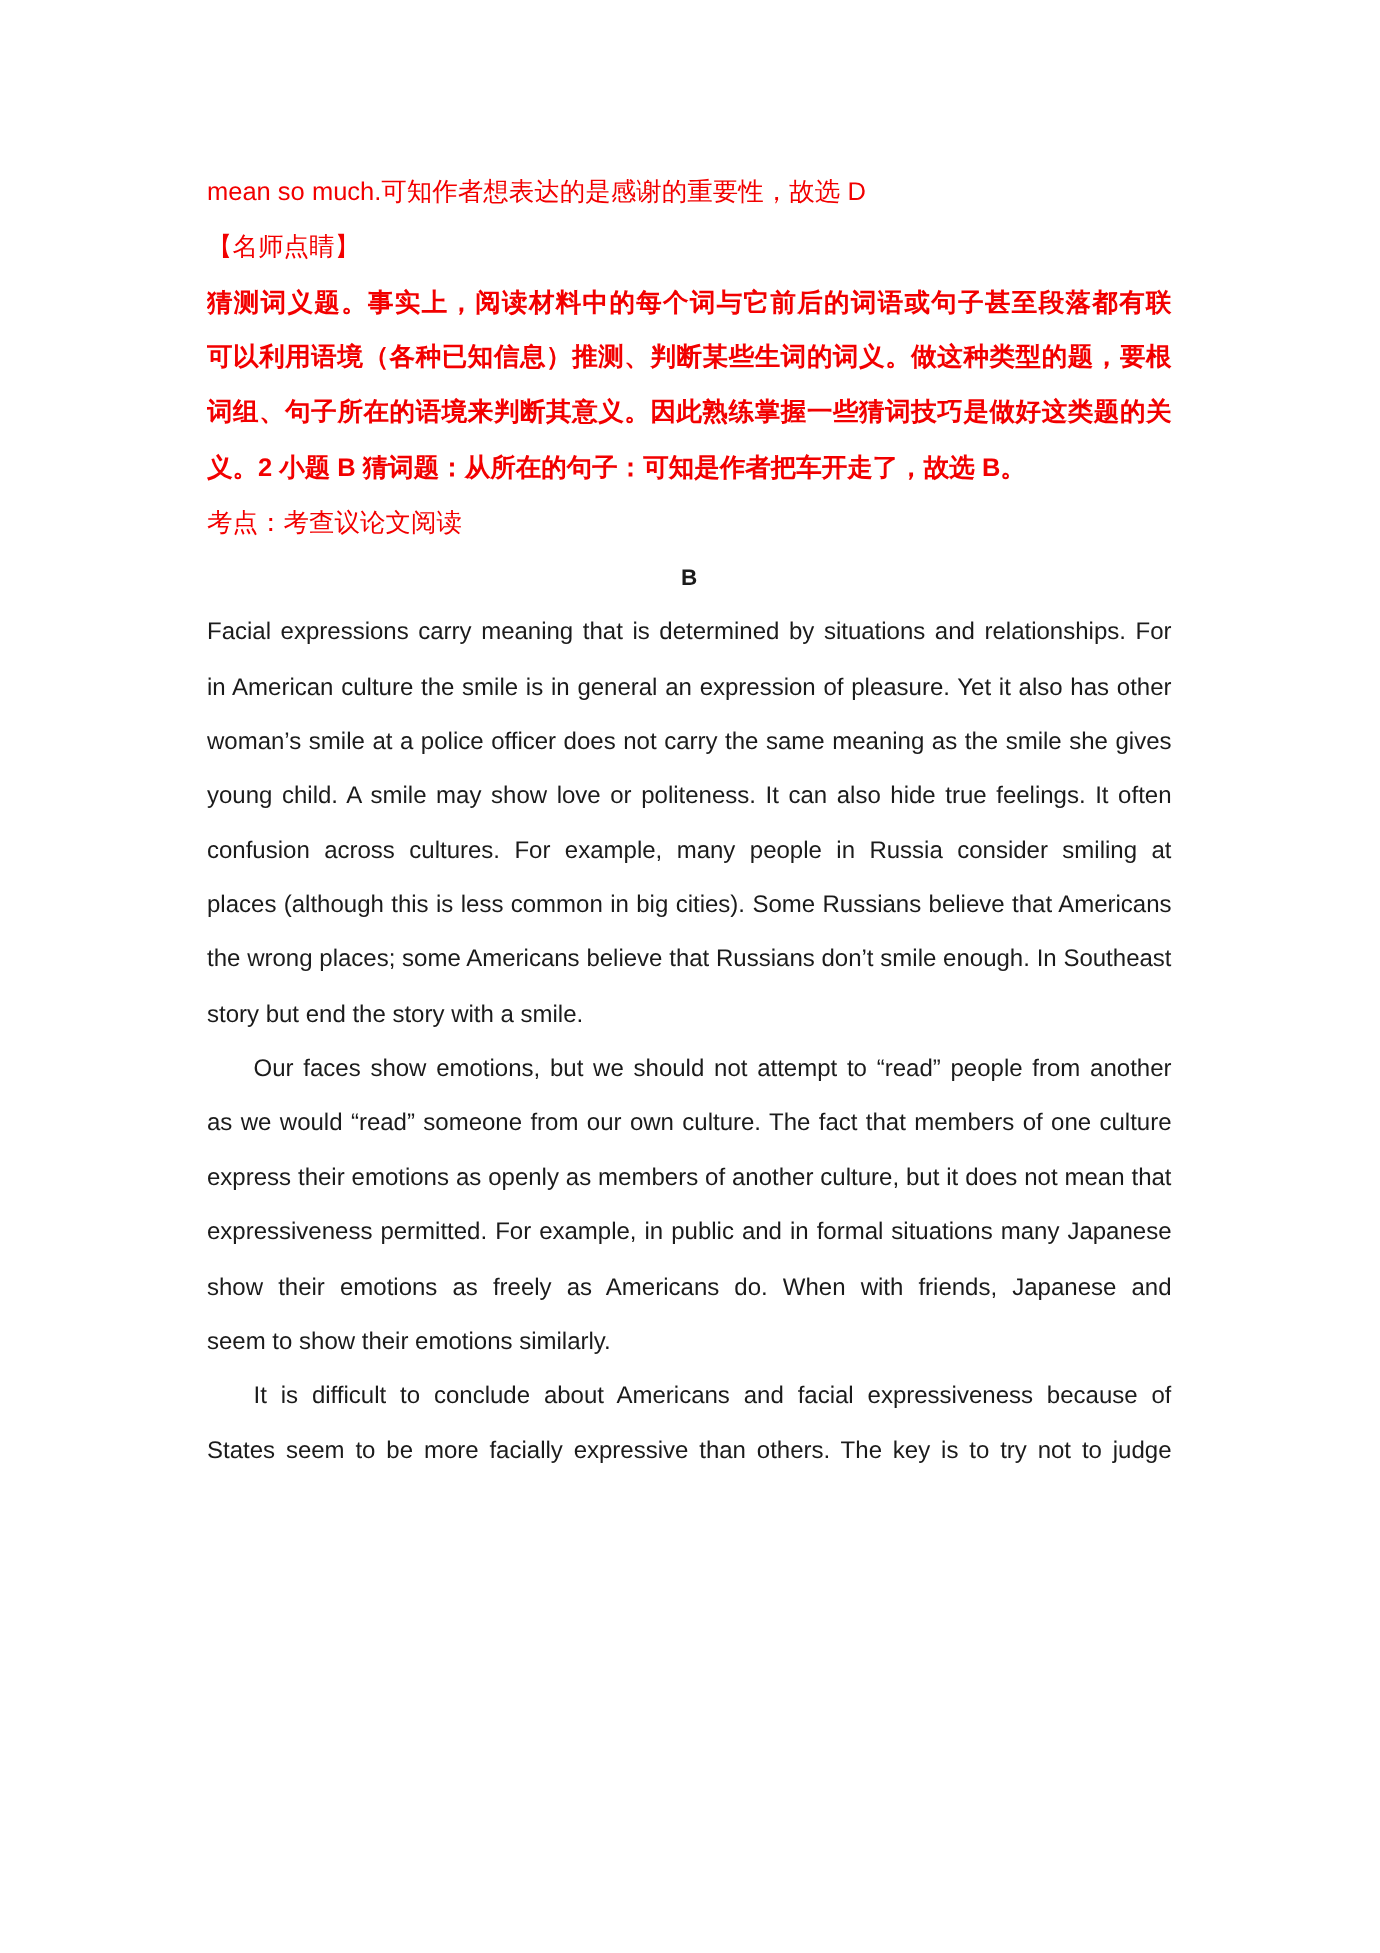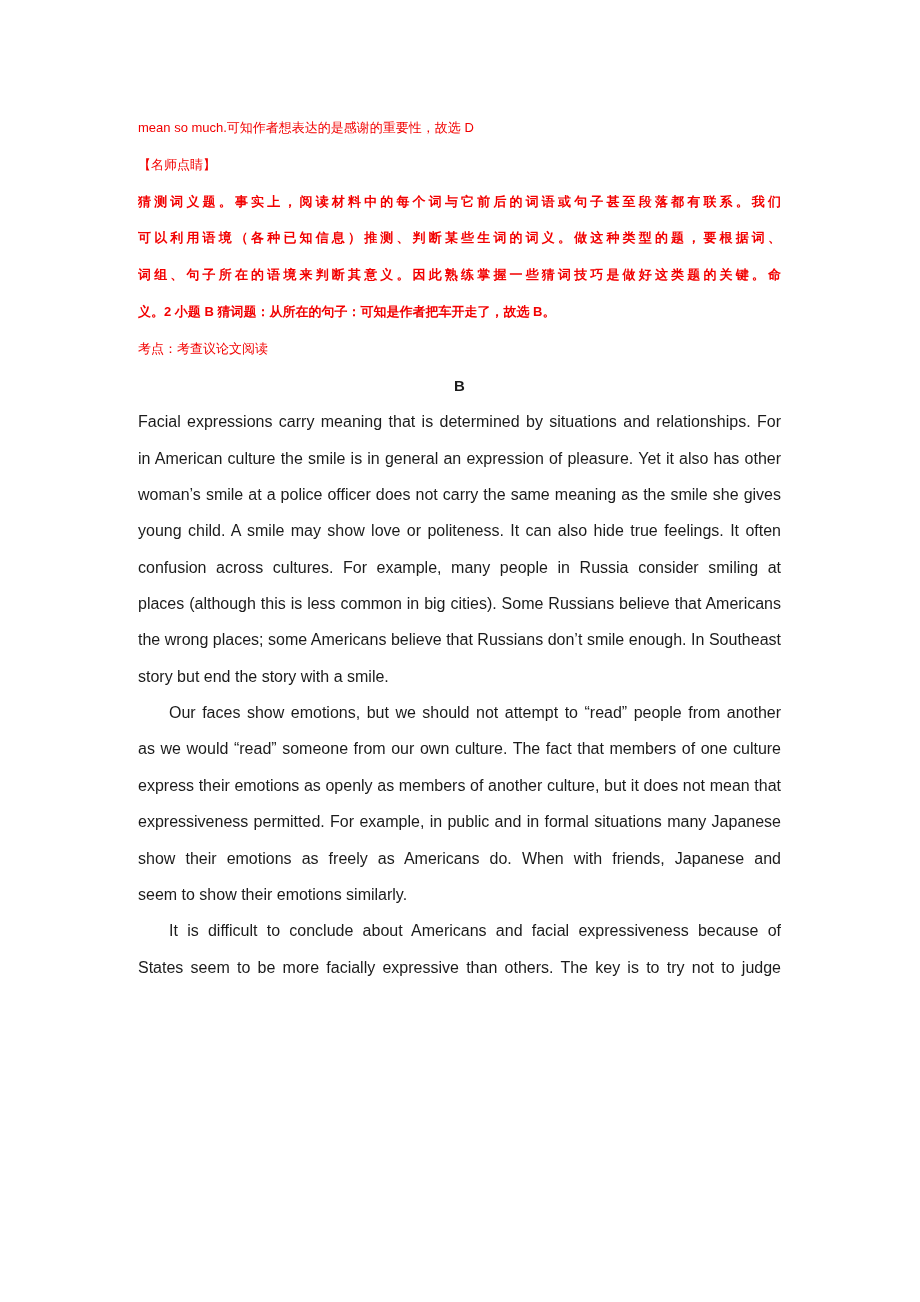--- a/index.html
+++ b/index.html
@@ -20,21 +20,21 @@
   }
   
   .line{
     height:36.8px;
     line-height:36.8px;
     overflow:hidden;
   }
   
   .cn{
     color:var(--red);
-    font-size:13px;
+    font-size:17px;
     text-align:left;
   }
   .cn.just{
     text-align:justify;
     text-align-last:justify;
     font-weight:bold;
   }
   .cn.just.last{
     text-align-last:left;
   }

